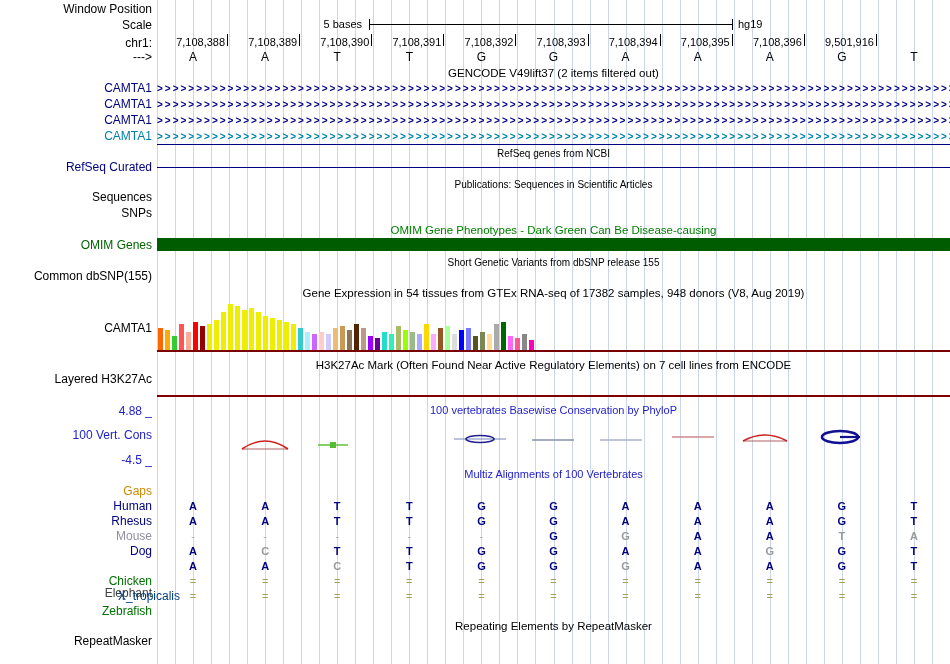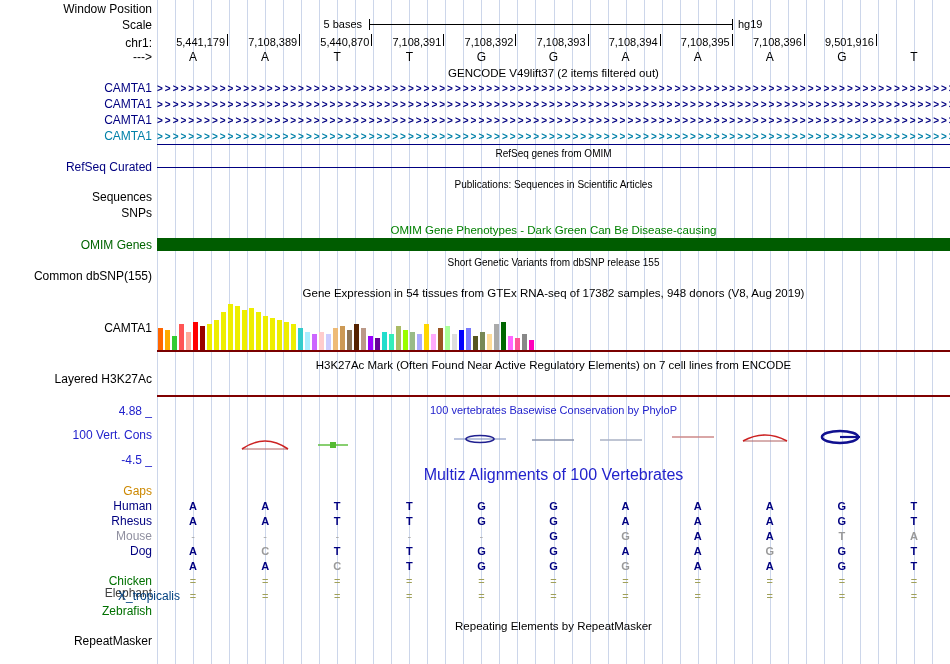--- a/index.html
+++ b/index.html
@@ -92,25 +92,25 @@
   <div class="side" style="top:18px">Scale</div>
   <div class="abs" style="left:252px;top:18px;width:110px;text-align:right;font-size:11px;z-index:2">5 bases</div>
   <div class="abs" style="left:369px;top:24px;width:364px;height:1px;background:#000;z-index:2"></div>
   <div class="abs" style="left:369px;top:19px;width:1px;height:11px;background:#000;z-index:2"></div>
   <div class="abs" style="left:732px;top:19px;width:1px;height:11px;background:#000;z-index:2"></div>
   <div class="abs" style="left:738px;top:18px;font-size:11px;z-index:2">hg19</div>
 
   <div class="side" style="top:36px">chr1:</div>
   <div class="side" style="top:50px">---&gt;</div>
   <div id="coords">
-      <div class="coord" style="left: 153.091px; top: 36px;">5,441,179</div>
+      <div class="coord" style="left: 153.091px; top: 36px;">7,108,388</div>
       <div class="tick" style="left: 227.091px; top: 34px;"></div>
       <div class="coord" style="left: 225.182px; top: 36px;">7,108,389</div>
       <div class="tick" style="left: 299.182px; top: 34px;"></div>
-      <div class="coord" style="left: 297.273px; top: 36px;">5,440,870</div>
+      <div class="coord" style="left: 297.273px; top: 36px;">7,108,390</div>
       <div class="tick" style="left: 371.273px; top: 34px;"></div>
       <div class="coord" style="left: 369.364px; top: 36px;">7,108,391</div>
       <div class="tick" style="left: 443.364px; top: 34px;"></div>
       <div class="coord" style="left: 441.455px; top: 36px;">7,108,392</div>
       <div class="tick" style="left: 515.455px; top: 34px;"></div>
       <div class="coord" style="left: 513.545px; top: 36px;">7,108,393</div>
       <div class="tick" style="left: 587.545px; top: 34px;"></div>
       <div class="coord" style="left: 585.636px; top: 36px;">7,108,394</div>
       <div class="tick" style="left: 659.636px; top: 34px;"></div>
       <div class="coord" style="left: 657.727px; top: 36px;">7,108,395</div>
@@ -138,21 +138,21 @@
       <div class="arrowrow" style="top: 82px; color: rgb(0, 0, 128);">&gt;&gt;&gt;&gt;&gt;&gt;&gt;&gt;&gt;&gt;&gt;&gt;&gt;&gt;&gt;&gt;&gt;&gt;&gt;&gt;&gt;&gt;&gt;&gt;&gt;&gt;&gt;&gt;&gt;&gt;&gt;&gt;&gt;&gt;&gt;&gt;&gt;&gt;&gt;&gt;&gt;&gt;&gt;&gt;&gt;&gt;&gt;&gt;&gt;&gt;&gt;&gt;&gt;&gt;&gt;&gt;&gt;&gt;&gt;&gt;&gt;&gt;&gt;&gt;&gt;&gt;&gt;&gt;&gt;&gt;&gt;&gt;&gt;&gt;&gt;&gt;&gt;&gt;&gt;&gt;&gt;&gt;&gt;&gt;&gt;&gt;&gt;&gt;&gt;&gt;&gt;&gt;&gt;&gt;&gt;&gt;&gt;&gt;&gt;&gt;&gt;&gt;&gt;&gt;&gt;&gt;&gt;&gt;&gt;&gt;&gt;&gt;&gt;&gt;&gt;&gt;&gt;&gt;&gt;&gt;&gt;&gt;&gt;&gt;&gt;&gt;&gt;&gt;&gt;&gt;</div>
       <div class="side" style="top: 97px; color: rgb(0, 0, 128);">CAMTA1</div>
       <div class="arrowrow" style="top: 98px; color: rgb(0, 0, 128);">&gt;&gt;&gt;&gt;&gt;&gt;&gt;&gt;&gt;&gt;&gt;&gt;&gt;&gt;&gt;&gt;&gt;&gt;&gt;&gt;&gt;&gt;&gt;&gt;&gt;&gt;&gt;&gt;&gt;&gt;&gt;&gt;&gt;&gt;&gt;&gt;&gt;&gt;&gt;&gt;&gt;&gt;&gt;&gt;&gt;&gt;&gt;&gt;&gt;&gt;&gt;&gt;&gt;&gt;&gt;&gt;&gt;&gt;&gt;&gt;&gt;&gt;&gt;&gt;&gt;&gt;&gt;&gt;&gt;&gt;&gt;&gt;&gt;&gt;&gt;&gt;&gt;&gt;&gt;&gt;&gt;&gt;&gt;&gt;&gt;&gt;&gt;&gt;&gt;&gt;&gt;&gt;&gt;&gt;&gt;&gt;&gt;&gt;&gt;&gt;&gt;&gt;&gt;&gt;&gt;&gt;&gt;&gt;&gt;&gt;&gt;&gt;&gt;&gt;&gt;&gt;&gt;&gt;&gt;&gt;&gt;&gt;&gt;&gt;&gt;&gt;&gt;&gt;&gt;&gt;</div>
       <div class="side" style="top: 113px; color: rgb(0, 0, 128);">CAMTA1</div>
       <div class="arrowrow" style="top: 114px; color: rgb(0, 0, 128);">&gt;&gt;&gt;&gt;&gt;&gt;&gt;&gt;&gt;&gt;&gt;&gt;&gt;&gt;&gt;&gt;&gt;&gt;&gt;&gt;&gt;&gt;&gt;&gt;&gt;&gt;&gt;&gt;&gt;&gt;&gt;&gt;&gt;&gt;&gt;&gt;&gt;&gt;&gt;&gt;&gt;&gt;&gt;&gt;&gt;&gt;&gt;&gt;&gt;&gt;&gt;&gt;&gt;&gt;&gt;&gt;&gt;&gt;&gt;&gt;&gt;&gt;&gt;&gt;&gt;&gt;&gt;&gt;&gt;&gt;&gt;&gt;&gt;&gt;&gt;&gt;&gt;&gt;&gt;&gt;&gt;&gt;&gt;&gt;&gt;&gt;&gt;&gt;&gt;&gt;&gt;&gt;&gt;&gt;&gt;&gt;&gt;&gt;&gt;&gt;&gt;&gt;&gt;&gt;&gt;&gt;&gt;&gt;&gt;&gt;&gt;&gt;&gt;&gt;&gt;&gt;&gt;&gt;&gt;&gt;&gt;&gt;&gt;&gt;&gt;&gt;&gt;&gt;&gt;&gt;</div>
       <div class="side" style="top: 129px; color: rgb(0, 128, 168);">CAMTA1</div>
       <div class="arrowrow" style="top: 130px; color: rgb(0, 128, 168);">&gt;&gt;&gt;&gt;&gt;&gt;&gt;&gt;&gt;&gt;&gt;&gt;&gt;&gt;&gt;&gt;&gt;&gt;&gt;&gt;&gt;&gt;&gt;&gt;&gt;&gt;&gt;&gt;&gt;&gt;&gt;&gt;&gt;&gt;&gt;&gt;&gt;&gt;&gt;&gt;&gt;&gt;&gt;&gt;&gt;&gt;&gt;&gt;&gt;&gt;&gt;&gt;&gt;&gt;&gt;&gt;&gt;&gt;&gt;&gt;&gt;&gt;&gt;&gt;&gt;&gt;&gt;&gt;&gt;&gt;&gt;&gt;&gt;&gt;&gt;&gt;&gt;&gt;&gt;&gt;&gt;&gt;&gt;&gt;&gt;&gt;&gt;&gt;&gt;&gt;&gt;&gt;&gt;&gt;&gt;&gt;&gt;&gt;&gt;&gt;&gt;&gt;&gt;&gt;&gt;&gt;&gt;&gt;&gt;&gt;&gt;&gt;&gt;&gt;&gt;&gt;&gt;&gt;&gt;&gt;&gt;&gt;&gt;&gt;&gt;&gt;&gt;&gt;&gt;&gt;</div>
     </div>
   <div class="hline" style="top:144px;height:1px;background:#000080"></div>
 
-  <div class="ct t10" style="top:147px">RefSeq genes from OMIM</div>
+  <div class="ct t10" style="top:147px">RefSeq genes from NCBI</div>
   <div class="side navy" style="top:160px">RefSeq Curated</div>
   <div class="hline" style="top:167px;height:1px;background:#000080"></div>
 
   <div class="ct t10" style="top:178px">Publications: Sequences in Scientific Articles</div>
   <div class="side" style="top:190px">Sequences</div>
   <div class="side" style="top:206px">SNPs</div>
 
   <div class="ct green" style="top:224px;font-size:11.5px">OMIM Gene Phenotypes - Dark Green Can Be Disease-causing</div>
   <div class="side dgreen" style="top:238px">OMIM Genes</div>
   <div class="hline" id="omim-bar" style="top: 238px; height: 13px; background: rgb(0, 92, 0);"></div>
@@ -222,21 +222,21 @@
 
   <div class="ct" style="top:359px;font-size:11.5px">H3K27Ac Mark (Often Found Near Active Regulatory Elements) on 7 cell lines from ENCODE</div>
   <div class="side" style="top:372px">Layered H3K27Ac</div>
   <div class="hline" style="top:395px;height:2px;background:#800000"></div>
 
   <div class="ct blue" style="top:404px;font-size:11px">100 vertebrates Basewise Conservation by PhyloP</div>
   <div class="side blue" style="top:404px">4.88 _</div>
   <div class="side blue" style="top:428px">100 Vert. Cons</div>
   <div class="side blue" style="top:453px">-4.5 _</div>
 
-  <div class="ct blue" style="top:468px;font-size:16px">Multiz Alignments of 100 Vertebrates</div>
+  <div class="ct blue" style="top:468px;font-size:11px">Multiz Alignments of 100 Vertebrates</div>
   <div id="multiz-rows">
       <div class="side" style="top: 484px; color: rgb(204, 136, 0);">Gaps</div>
       <div class="side" style="top: 499px; color: rgb(0, 0, 128);">Human</div>
       <div class="alrow" style="top: 499px;">
         <span class="alcell al-m" style="left: 36.0455px;">A</span>
         <span class="alcell al-m" style="left: 108.136px;">A</span>
         <span class="alcell al-m" style="left: 180.227px;">T</span>
         <span class="alcell al-m" style="left: 252.318px;">T</span>
         <span class="alcell al-m" style="left: 324.409px;">G</span>
         <span class="alcell al-m" style="left: 396.5px;">G</span>

